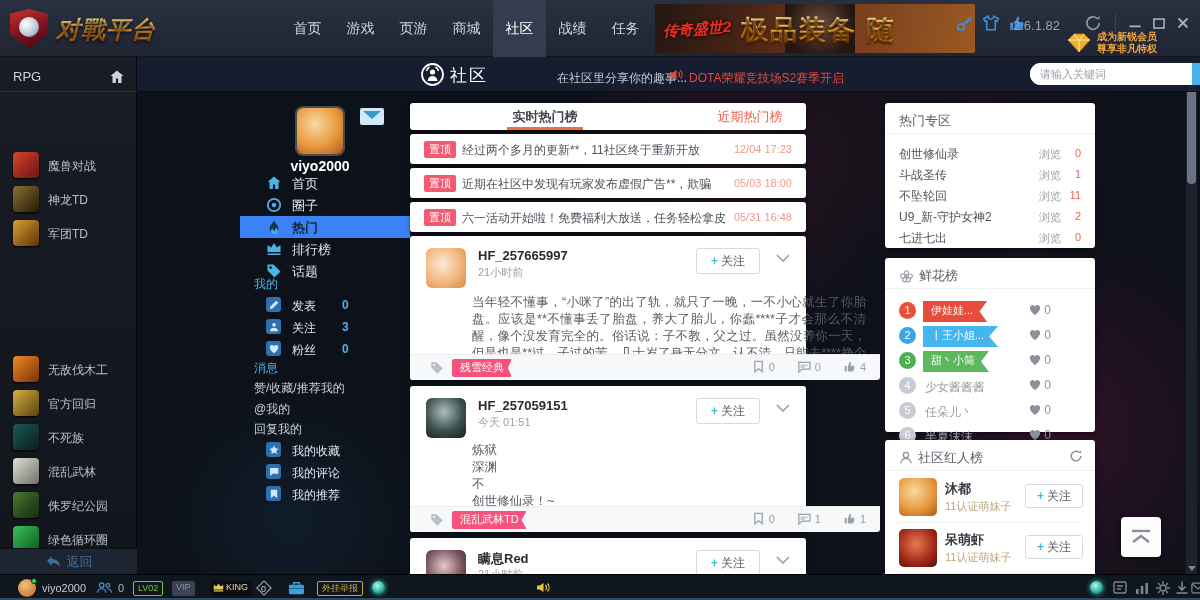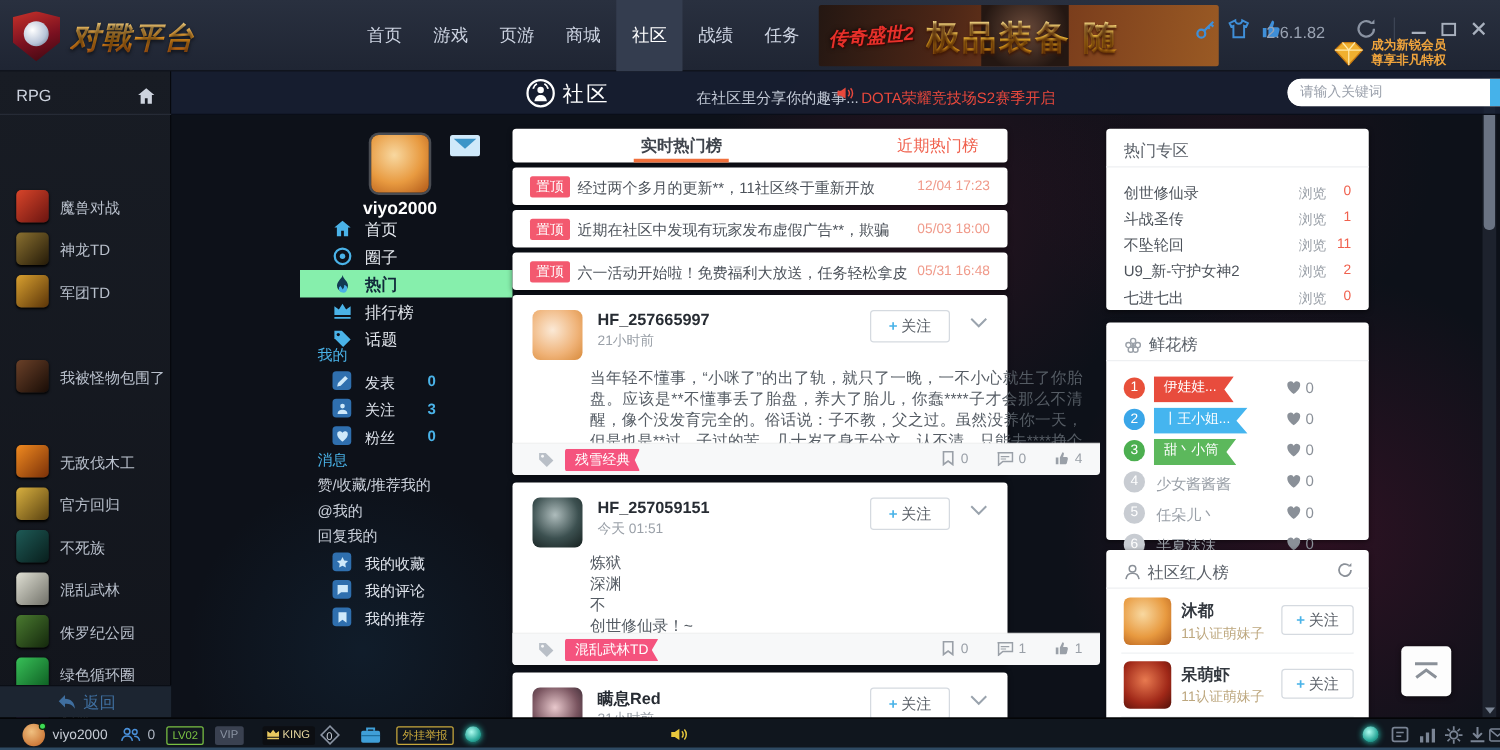--- a/index.html
+++ b/index.html
@@ -68,21 +68,21 @@
   
   .com-nav{position:absolute;left:240px;top:92px;width:170px;z-index:2}
   .avatar-big{position:absolute;left:57px;top:16px;width:46px;height:46px;border-radius:6px;
     background:radial-gradient(circle at 40% 35%,#f8d8a0,#e89a40 55%,#b05818);box-shadow:0 0 0 2px rgba(255,255,255,.25)}
   .mail-badge{position:absolute;left:120px;top:16px;width:24px;height:17px;background:#cfe9fa;border-radius:2px;cursor:pointer}
   .mail-badge:after{content:"";position:absolute;left:3px;top:3px;border-left:9px solid transparent;border-right:9px solid transparent;border-top:8px solid #3c95c8}
   .nick{position:absolute;left:0;top:66px;width:160px;text-align:center;font-size:14px;font-weight:bold;color:#fff}
   .cn-row{position:absolute;left:0;width:170px;height:22px;cursor:pointer}
   .cn-row .ic{position:absolute;left:26px;top:3px;width:16px;height:16px}
   .cn-row .lb{position:absolute;left:52px;top:3px;font-size:13px;color:#e4e8ee}
-  .cn-row.active{background:#86efac}
+  .cn-row.active{background:#3b82f6}
   .cn-row.active .lb{color:#10293a;font-weight:bold}
   .sec-label{position:absolute;left:14px;font-size:12px;color:#4ab3e8}
   .stat-row{position:absolute;left:0;width:170px;height:21px;cursor:pointer}
   .stat-row .bic{position:absolute;left:26px;top:2px;width:15px;height:15px;background:#2f6fae;border-radius:3px;display:flex;align-items:center;justify-content:center}
   .stat-row .lb{position:absolute;left:52px;top:3px;font-size:12px;color:#dfe4ec}
   .stat-row .ct{position:absolute;left:102px;top:3px;font-size:12px;color:#4ab3e8;font-weight:bold}
   .msg-item{position:absolute;left:14px;font-size:12px;color:#c9cfd9;cursor:pointer;white-space:nowrap}
   
   .card{position:absolute;left:410px;width:396px;background:#fff;border-radius:3px;box-shadow:0 1px 4px rgba(0,0,0,.45);z-index:2}
   .feed-tab{position:absolute;top:0;height:27px;line-height:27px;font-size:13px;text-align:center;width:200px;cursor:pointer}
@@ -229,24 +229,20 @@
         <div class="game-label">魔兽对战</div>
       </div>
     <div class="game-item" style="top:125px">
         <div class="game-icon" style="background:linear-gradient(135deg,#8a7030,#241a08)"></div>
         <div class="game-label">神龙TD</div>
       </div>
     <div class="game-item" style="top:159px">
         <div class="game-icon" style="background:linear-gradient(135deg,#d8a030,#5a3408)"></div>
         <div class="game-label">军团TD</div>
       </div>
-    <div class="game-item" style="top:227px">
-        <div class="game-icon" style="background:linear-gradient(135deg,#6a4028,#180c06)"></div>
-        <div class="game-label">我被怪物包围了</div>
-      </div>
     <div class="game-item" style="top:295px">
         <div class="game-icon" style="background:linear-gradient(135deg,#f08a20,#7a3008)"></div>
         <div class="game-label">无敌伐木工</div>
       </div>
     <div class="game-item" style="top:329px">
         <div class="game-icon" style="background:linear-gradient(135deg,#d8b040,#5a4210)"></div>
         <div class="game-label">官方回归</div>
       </div>
     <div class="game-item" style="top:363px">
         <div class="game-icon" style="background:linear-gradient(135deg,#1e5a56,#081e1c)"></div>

